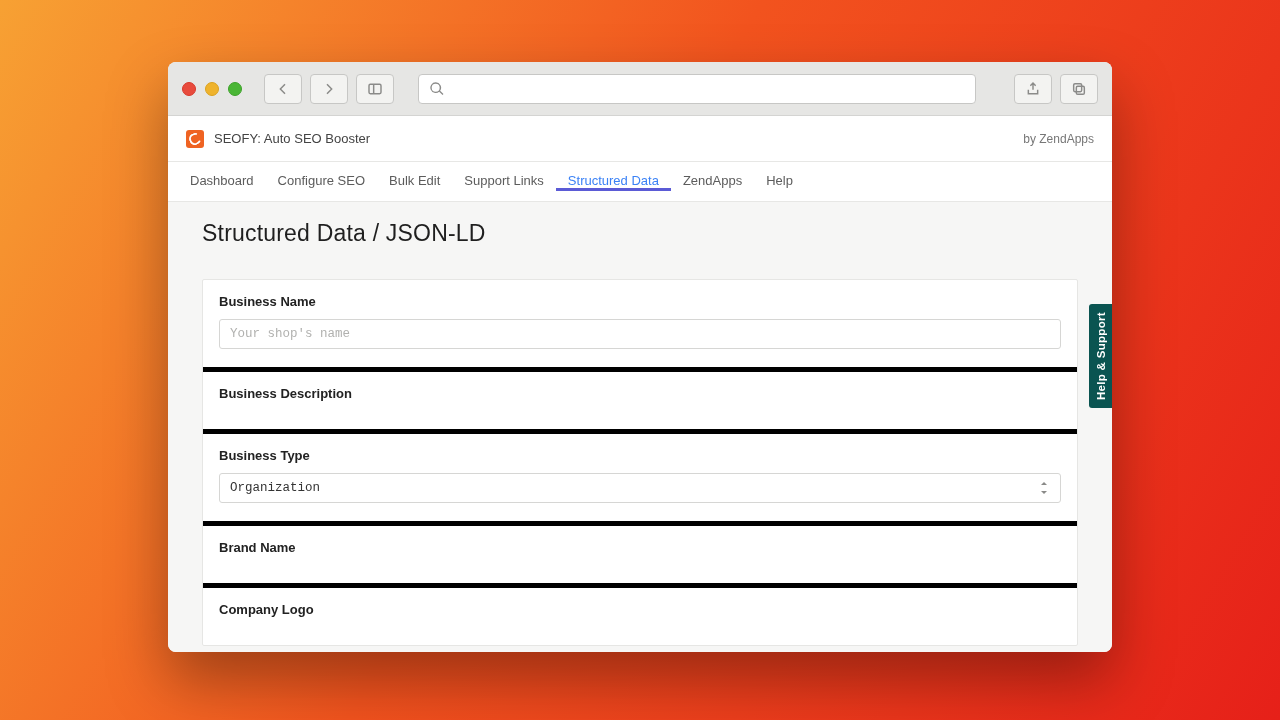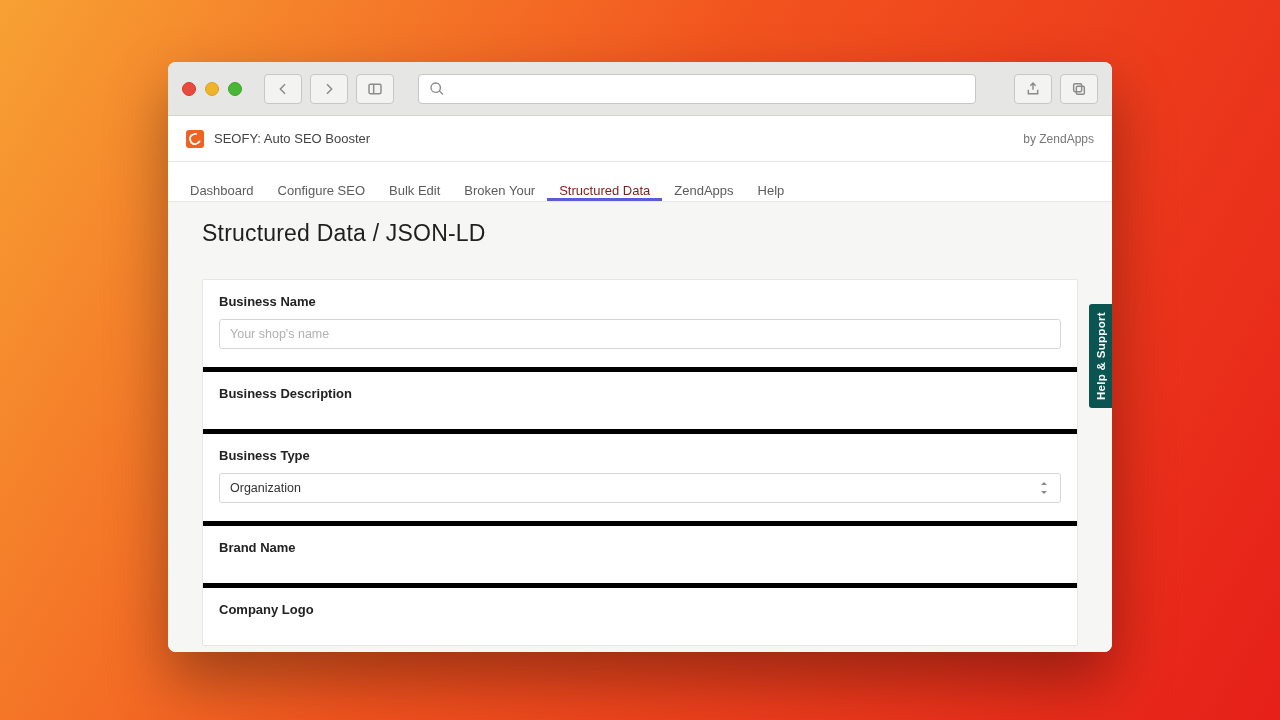--- a/index.html
+++ b/index.html
@@ -85,33 +85,33 @@
     border-right-color:transparent;
     transform:rotate(-25deg);
   }
   .brand-title { font-size:13px; color:#444; }
   .by-line { font-size:12px; color:#777; }
 
   
   .tabs {
     height: 40px;
     background:#fff;
-    display:flex; align-items:flex-end;
+    display:flex; align-items:center;
     padding: 0 10px;
     border-bottom:1px solid #e7e7e5;
   }
   .tab {
     display:flex; align-items:center;
     padding: 0 12px;
     font-size:13px;
     color:#5c5c5c;
     cursor:pointer;
     border-bottom:3px solid transparent;
   }
-  .tab.active { color:#7f1d1d; border-bottom-color:#5b5bd6; }
+  .tab.active { color:#3b82f6; border-bottom-color:#5b5bd6; }
 
   
   .content {
     flex:1;
     background:#f6f6f5;
     overflow-y:auto;
     padding: 18px 34px 0 34px;
   }
   .page-title {
     font-size:23px; font-weight:500; color:#1f1f1f;
@@ -133,20 +133,21 @@
   }
   .text-input, .select {
     width:100%; height:30px;
     border:1px solid #d6d6d4;
     border-radius:3px;
     padding: 0 10px;
     font-size:12.5px;
     color:#333;
     background:#fff;
     outline:none;
+    font-family:Liberation Mono, monospace;
   }
   .text-input::placeholder { color:#b1b1af; }
   .select-wrap { position:relative; }
   .select {
     appearance:none; -webkit-appearance:none;
     padding-right:28px;
   }
   .select-wrap::after {
     content:""; position:absolute; right:10px; top:50%;
     transform:translateY(-50%);
@@ -252,21 +253,21 @@
     <div class="tab">
         <span>Dashboard</span>
       </div>
     <div class="tab">
         <span>Configure SEO</span>
       </div>
     <div class="tab">
         <span>Bulk Edit</span>
       </div>
     <div class="tab">
-        <span>Broken Your</span>
+        <span>Support Links</span>
       </div>
     <div class="tab active">
         <span>Structured Data</span>
       </div>
     <div class="tab">
         <span>ZendApps</span>
       </div>
     <div class="tab">
         <span>Help</span>
       </div>

